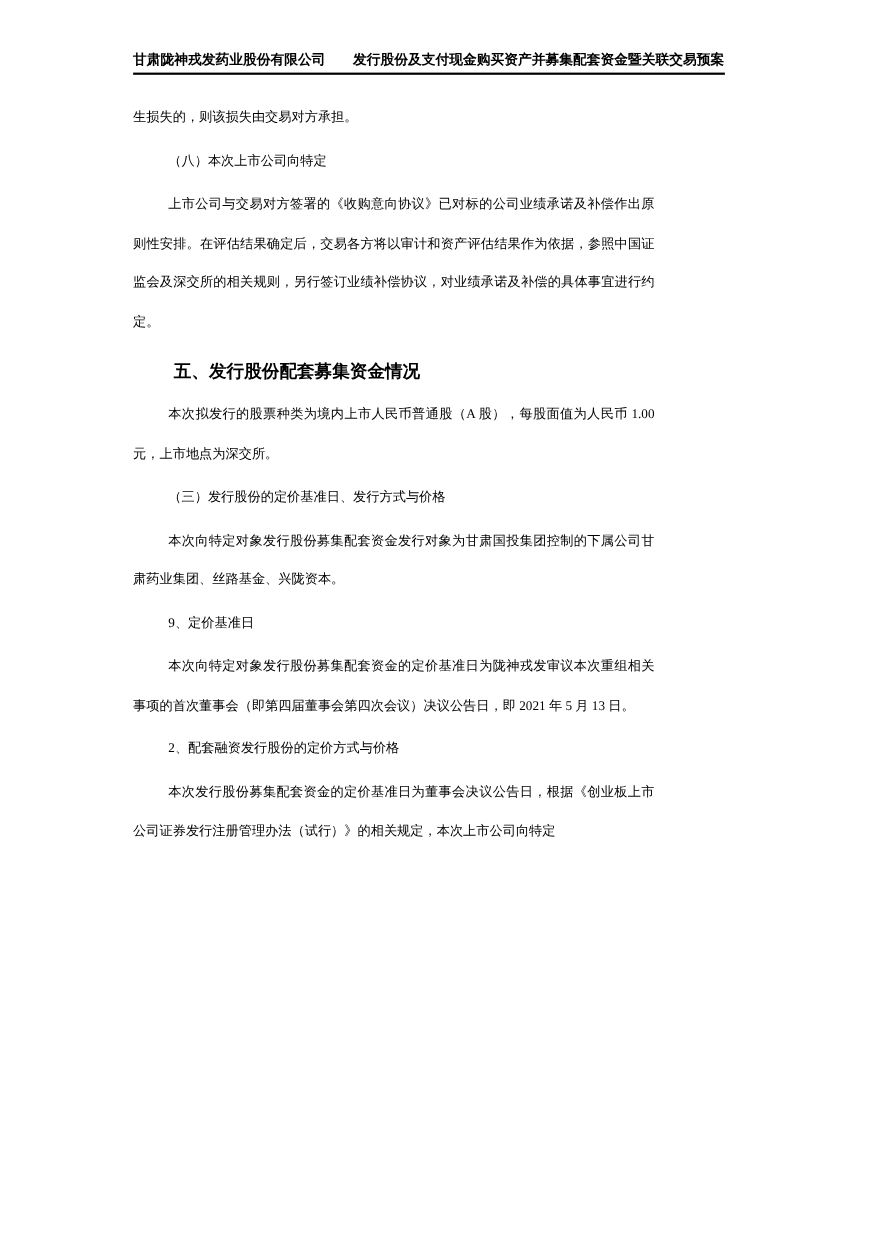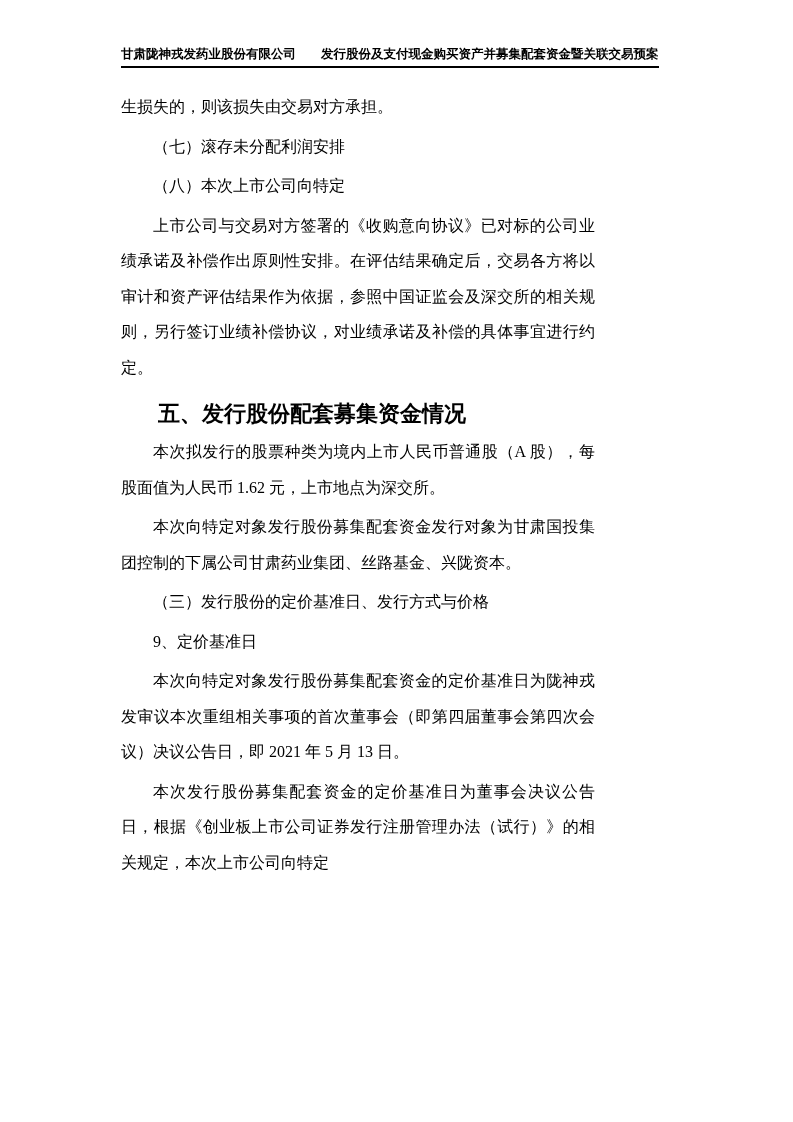--- a/index.html
+++ b/index.html
@@ -26,70 +26,70 @@
     margin-bottom: 21px;
     white-space: nowrap;
   }
   .running-header .header-title {
     display: inline-block;
     border-bottom: 2px solid #000000;
     padding-bottom: 4px;
   }
   .doc p {
     margin: 4px 0 0 0;
-    font-size: 16px;
+    font-size: 12px;
     line-height: 35.5px;
     text-align: justify;
     text-justify: inter-ideograph;
     word-break: break-all;
   }
   .doc p.indent {
     text-indent: 32px;
   }
   .doc p.chapter {
     font-family: "Liberation Sans", "DejaVu Sans", sans-serif;
     font-weight: bold;
-    font-size: 22px;
+    font-size: 16px;
     line-height: 30px;
     margin-top: 14px;
     margin-bottom: 5px;
     text-indent: 37px;
     text-align: left;
   }
 </style>
 </head>
 <body>
 
 <div class="page">
 
   <div class="running-header">
     <span class="header-title">甘肃陇神戎发药业股份有限公司　　发行股份及支付现金购买资产并募集配套资金暨关联交易预案</span>
   </div>
 
   <div class="doc">
     <p>生损失的，则该损失由交易对方承担。</p>
 
-    <p class="indent">（七）滚存未分配利润安排</p>
 
 
     <p class="indent">（八）本次上市公司向特定</p>
 
     <p class="indent">上市公司与交易对方签署的《收购意向协议》已对标的公司业绩承诺及补偿作出原则性安排。在评估结果确定后，交易各方将以审计和资产评估结果作为依据，参照中国证监会及深交所的相关规则，另行签订业绩补偿协议，对业绩承诺及补偿的具体事宜进行约定。</p>
 
     <p class="chapter">五、发行股份配套募集资金情况</p>
 
 
-    <p class="indent">本次拟发行的股票种类为境内上市人民币普通股（A 股），每股面值为人民币 1.62 元，上市地点为深交所。</p>
+    <p class="indent">本次拟发行的股票种类为境内上市人民币普通股（A 股），每股面值为人民币 1.00 元，上市地点为深交所。</p>
 
 
+    <p class="indent">（三）发行股份的定价基准日、发行方式与价格</p>
+
     <p class="indent">本次向特定对象发行股份募集配套资金发行对象为甘肃国投集团控制的下属公司甘肃药业集团、丝路基金、兴陇资本。</p>
-
-    <p class="indent">（三）发行股份的定价基准日、发行方式与价格</p>
 
     <p class="indent">9、定价基准日</p>
 
     <p class="indent">本次向特定对象发行股份募集配套资金的定价基准日为陇神戎发审议本次重组相关事项的首次董事会（即第四届董事会第四次会议）决议公告日，即 2021 年 5 月 13 日。</p>
 
+    <p class="indent">2、配套融资发行股份的定价方式与价格</p>
 
     <p class="indent">本次发行股份募集配套资金的定价基准日为董事会决议公告日，根据《创业板上市公司证券发行注册管理办法（试行）》的相关规定，本次上市公司向特定</p>
   </div>
 
 </div>
 
 </body></html>

